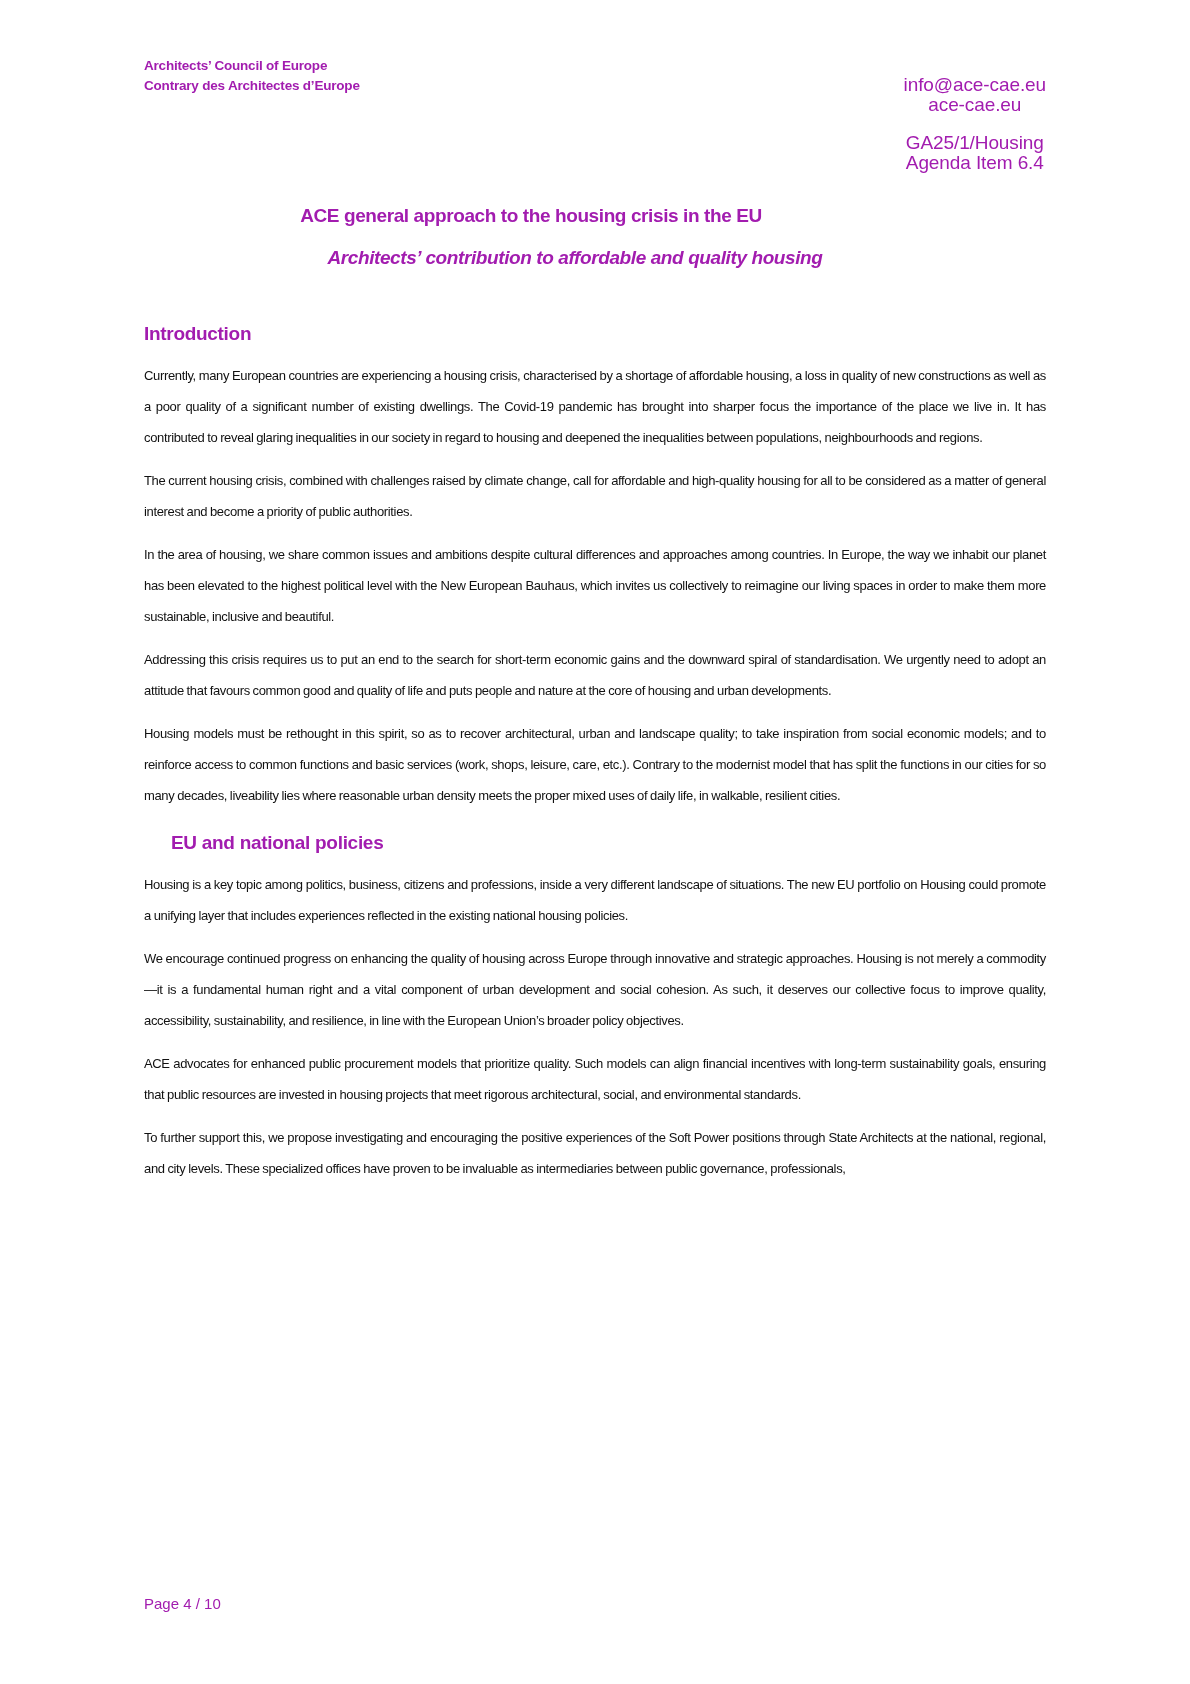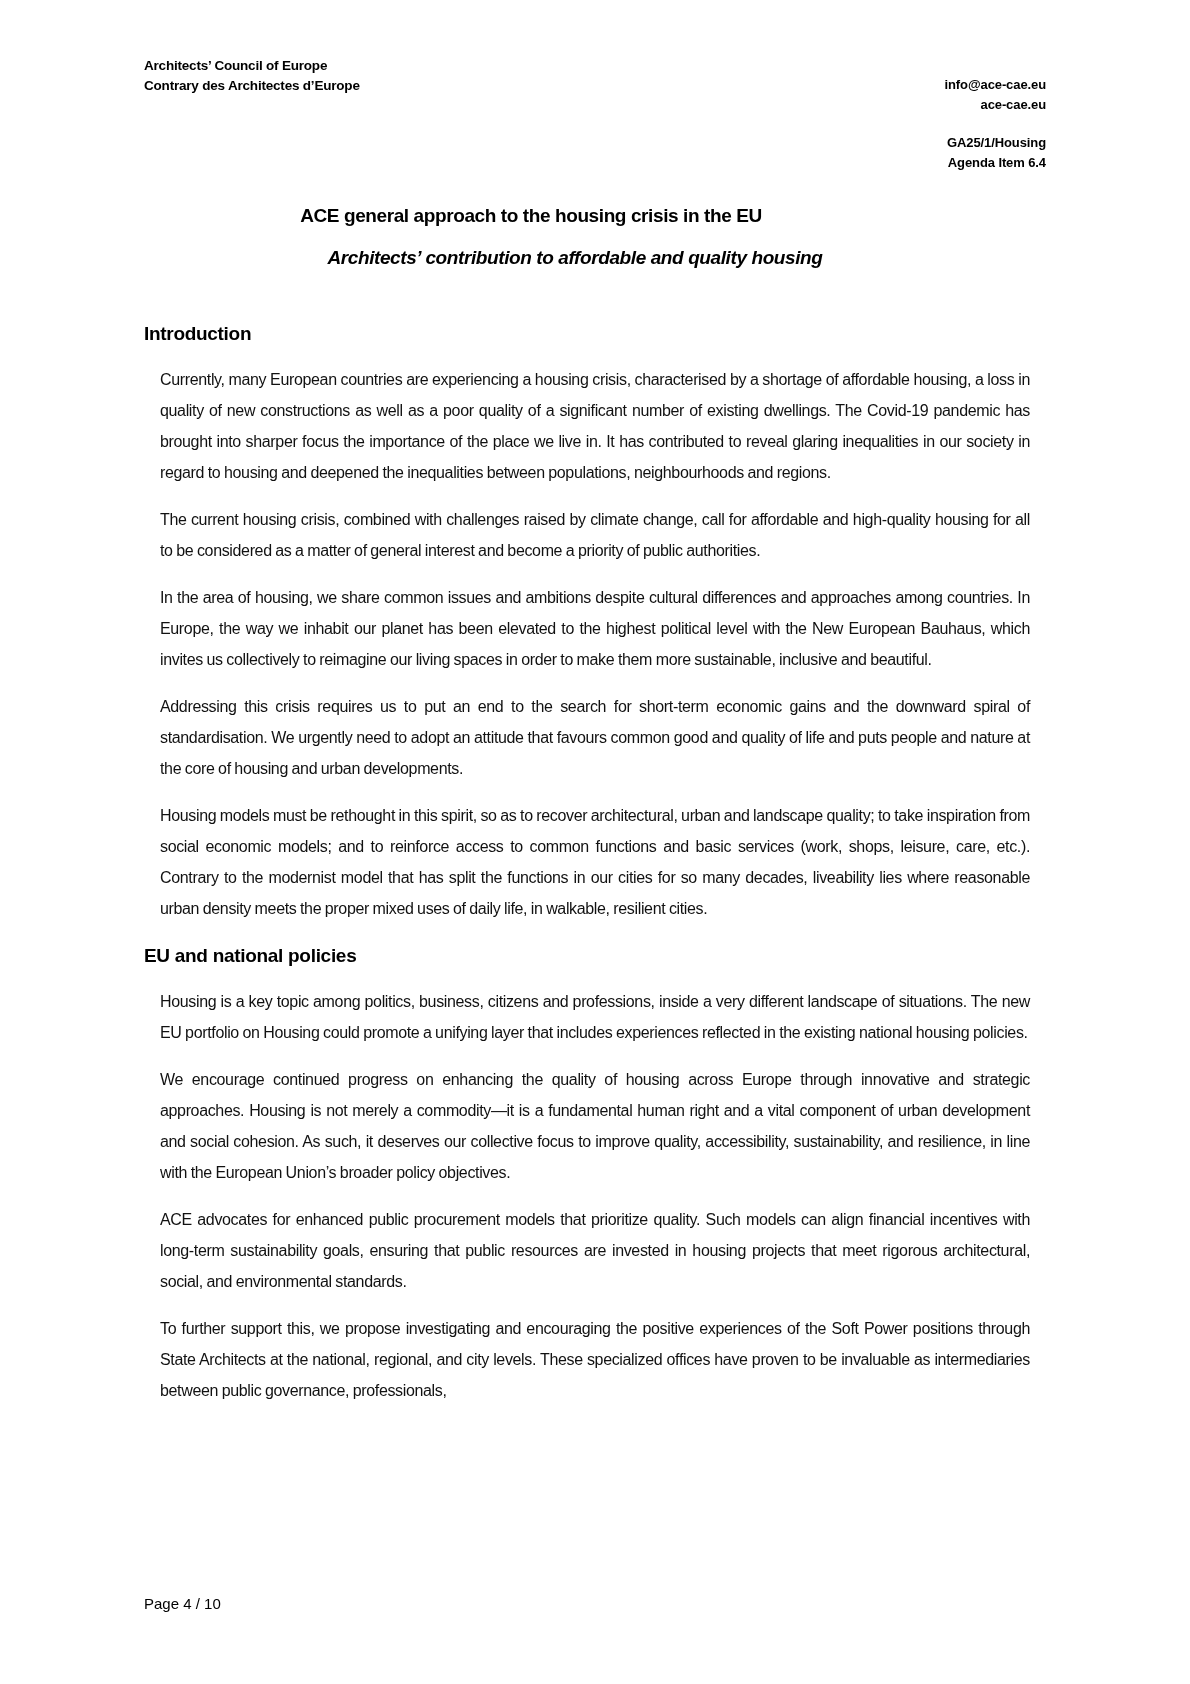--- a/index.html
+++ b/index.html
@@ -1,34 +1,34 @@
 <!DOCTYPE html>
 <html><head>
 <meta charset="utf-8">
 <style>
   html, body { margin: 0; padding: 0; background: #ffffff; }
   body { width: 1190px; height: 1684px; position: relative; overflow: hidden;
          font-family: "Liberation Sans", sans-serif; color: #111; }
-  .green { color: #000000; }
+  .green { color: #a21caf; }
   .hdr-left { position: absolute; left: 144px; top: 56px; font-size: 13.5px; font-weight: bold;
               line-height: 19.5px; letter-spacing: -0.2px; }
-  .hdr-right { position: absolute; right: 144px; top: 75px; font-size: 13px; line-height: 19.5px;
-               text-align: right; letter-spacing: -0.1px; font-weight: bold; }
+  .hdr-right { position: absolute; right: 144px; top: 75px; font-size: 19px; line-height: 19.5px;
+               text-align: center; letter-spacing: -0.1px; }
   .hdr-right .gap { height: 19px; }
   .title { position: absolute; left: 0; width: 1062px; text-align: center; font-weight: bold;
            font-size: 19px; letter-spacing: -0.4px; }
   .t1 { top: 205px; }
   .t2 { top: 247px; font-style: italic; padding-left: 44px; }
   .content { position: absolute; left: 144px; width: 902px; top: 320px; }
   h2 { margin: 0; font-size: 19px; font-weight: bold; letter-spacing: -0.3px; line-height: 28px; }
-  p { margin: 16px; font-size: 16px; line-height: 31px; text-align: justify; letter-spacing: -0.35px;
+  p { margin: 0; font-size: 13px; line-height: 31px; text-align: justify; letter-spacing: -0.35px;
       word-spacing: -0.5px; }
   .h-intro { margin-bottom: 12px; }
   .para { margin-bottom: 12px; }
-  .h-eu { margin-top: 18px; margin-bottom: 12px; }
+  .h-eu { margin-top: 18px; margin-bottom: 12px; margin-left: 27px; }
   .footer { position: absolute; left: 144px; top: 1595px; font-size: 15px; }
 </style>
 </head>
 <body>
 
 <div class="hdr-left green">
   <div>Architects’ Council of Europe</div>
   <div>Contrary des Architectes d’Europe</div>
 </div>
 

